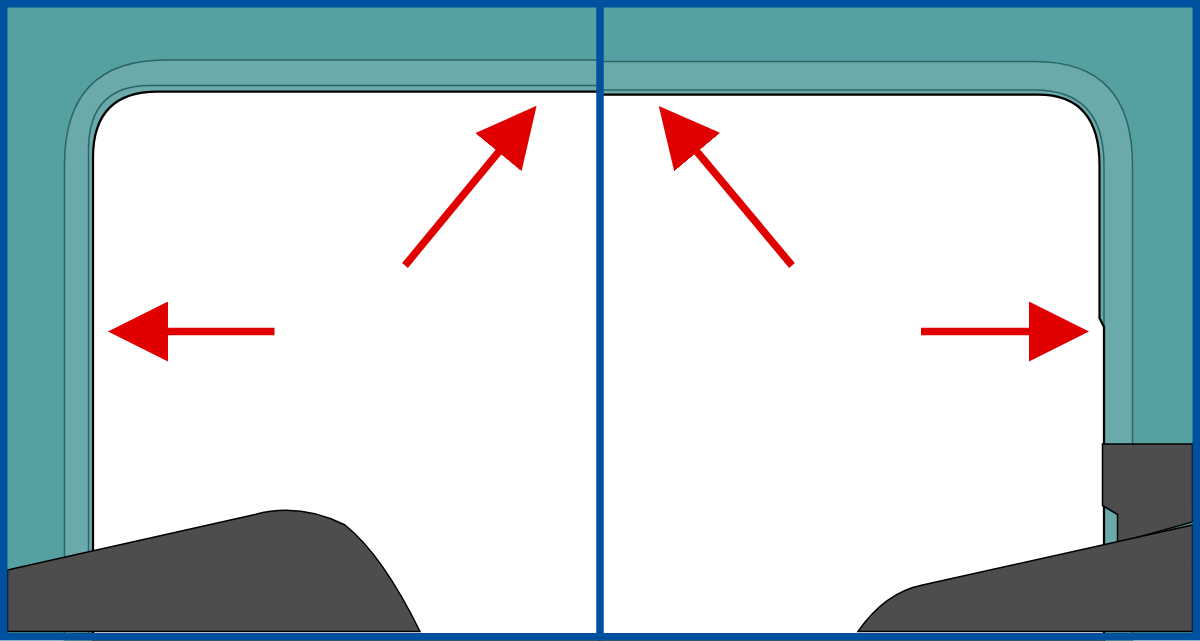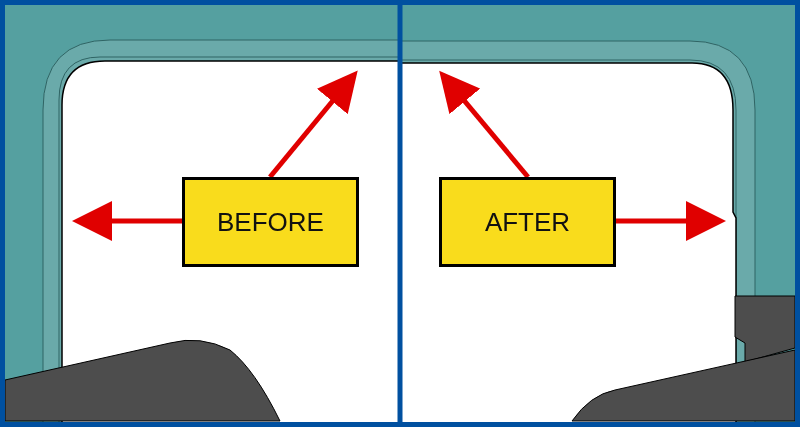--- a/index.html
+++ b/index.html
@@ -40,19 +40,13 @@
 
   <line x1="183" y1="221" x2="92" y2="221" stroke="#e00000" stroke-width="5" marker-end="url(#ah)"></line>
   <line x1="270" y1="177" x2="345" y2="86" stroke="#e00000" stroke-width="5" marker-end="url(#ah)"></line>
   <line x1="528" y1="177" x2="452" y2="86" stroke="#e00000" stroke-width="5" marker-end="url(#ah)"></line>
   <line x1="614" y1="221" x2="706" y2="221" stroke="#e00000" stroke-width="5" marker-end="url(#ah)"></line>
 
   <line x1="400" y1="0" x2="400" y2="427" stroke="#0050a0" stroke-width="5"></line>
   <rect x="2.5" y="2.5" width="795" height="422" fill="none" stroke="#0050a0" stroke-width="5"></rect>
 </svg>
 
-<div class="label-box" style="left:182px;top:177px;width:177px;height:90px;">
-  <span>BEFORE</span>
-</div>
-<div class="label-box" style="left:439px;top:177px;width:177px;height:90px;">
-  <span>AFTER</span>
-</div>
 </div>
 
 </body></html>

